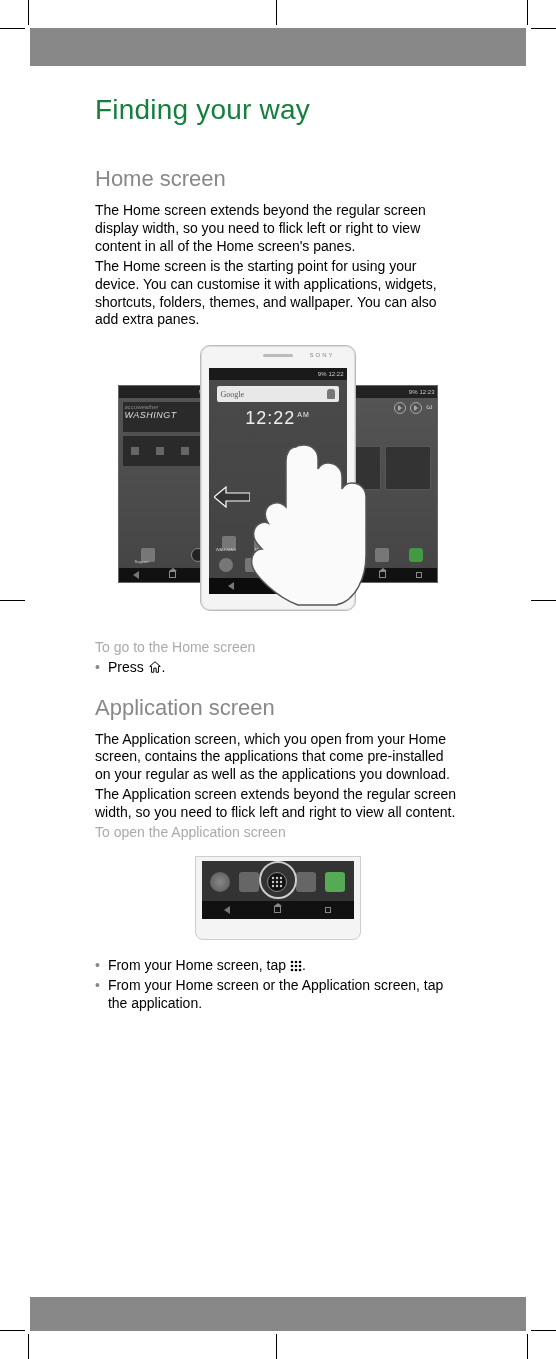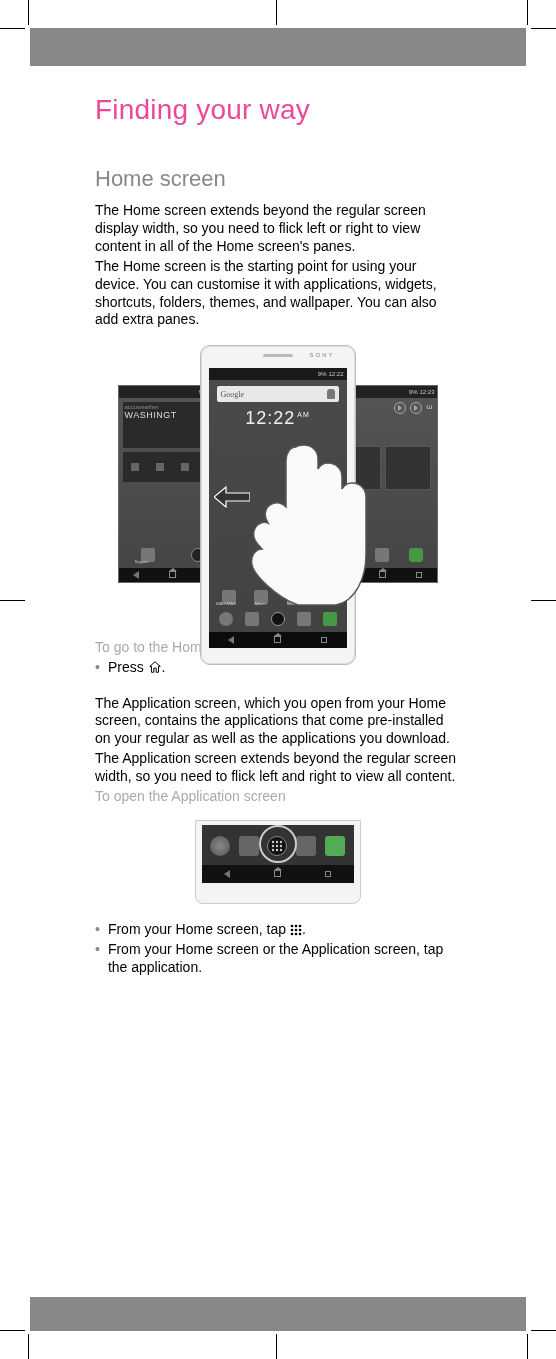--- a/index.html
+++ b/index.html
@@ -11,21 +11,21 @@
   .crop.h { height: 1px; width: 25px; }
   .crop.v { width: 1px; height: 25px; }
 
   
   .topbar { position: absolute; left: 30px; right: 30px; top: 28px; height: 38px; background: #888; }
   .botbar { position: absolute; left: 30px; right: 30px; bottom: 28px; height: 34px; background: #888; }
 
   
   .content { position: absolute; left: 95px; width: 365px; top: 90px; bottom: 70px; }
 
-  h1.chapter { font-size: 28px; font-weight: normal; color: #ec4899; margin-top: 4px; margin-bottom: 40px; letter-spacing: 0.2px; }
+  h1.chapter { font-size: 28px; font-weight: normal; color: #15803d; margin-top: 4px; margin-bottom: 40px; letter-spacing: 0.2px; }
   h2.section { font-size: 22px; font-weight: normal; color: #888; margin-bottom: 10px; }
   p.body { font-size: 14px; line-height: 1.28; color: #000; margin-bottom: 2px; }
   h3.task { font-size: 14px; font-weight: normal; color: #aaa; margin-bottom: 3px; }
 
   .bullet-row { display: flex; align-items: flex-start; font-size: 14px; line-height: 1.3; margin-top: 2px; }
   .bullet-row .dot { color: #888; margin: 0 8px 0 0; font-size: 14px; line-height: 1.3; }
   .bullet-row .txt { flex: 1; }
   .bullet-row .txt .inline-icon { display: inline-block; vertical-align: -2px; }
 
   .figure-block { margin: 16px 0; }
@@ -38,30 +38,30 @@
   .pane.right { right: 0; }
   .pane .statusbar { height: 12px; background: #222; display:flex; justify-content:flex-end; align-items:center; font-size:6px; color:#ccc; padding:0 2px; gap:2px;}
   .pane .navbar { position:absolute; bottom:0; left:0; right:0; height:14px; background:#111; display:flex; justify-content:space-around; align-items:center; }
   .nav-tri { width:0;height:0;border-top:4px solid transparent;border-bottom:4px solid transparent;border-right:6px solid #777;}
   .nav-home { width:7px;height:7px;border:1px solid #888; transform: translateY(-1px);}
   .nav-home::before{content:"";display:block;width:0;height:0;border-left:4px solid transparent;border-right:4px solid transparent;border-bottom:3px solid #888;margin:-4px 0 0 -1px;}
   .nav-sq { width:6px;height:6px;border:1px solid #888;}
   .dockrow{position:absolute;bottom:16px;left:0;right:0;height:22px;display:flex;justify-content:space-around;align-items:center;padding:0 4px;}
   .dockicon{width:14px;height:14px;background:#777;border-radius:2px;}
   .dockrow .lbl{position:absolute;bottom:-2px;font-size:4px;color:#ccc;}
-  .pane.left .weather{margin:4px;height:46px;background:#2a2a2a;color:#bbb;font-size:7px;padding:2px;}
+  .pane.left .weather{margin:4px;height:30px;background:#2a2a2a;color:#bbb;font-size:7px;padding:2px;font-style:italic;}
   .pane.left .controls{margin:4px;height:30px;background:#2a2a2a;display:flex;justify-content:space-around;align-items:center;}
   .ctrl{width:8px;height:8px;background:#666;}
   .pane.right .musicpanel{position:absolute;top:16px;right:4px;display:flex;gap:4px;}
   .circ{width:12px;height:12px;border:1px solid #aaa;border-radius:50%;display:flex;align-items:center;justify-content:center;}
   .circ::after{content:"";width:0;height:0;border-top:3px solid transparent;border-bottom:3px solid transparent;border-left:4px solid #aaa;}
   .pane.right .tiles{position:absolute;top:60px;left:6px;right:6px;display:flex;gap:4px;}
   .tile{flex:1;height:44px;background:#333;border:1px solid #555;}
 
-  .phone-frame { position: absolute; left: 82px; top: 0; width: 156px; height: 320px; background:#f4f4f4; border:1px solid #bbb; border-radius:10px; box-shadow:0 0 0 1px #ddd inset;}
+  .phone-frame { position: absolute; left: 82px; top: 0; width: 156px; height: 266px; background:#f4f4f4; border:1px solid #bbb; border-radius:10px; box-shadow:0 0 0 1px #ddd inset;}
   .phone-frame .speaker{position:absolute;top:8px;left:50%;width:30px;height:3px;background:#bbb;border-radius:2px;transform:translateX(-50%);}
   .phone-frame .brand{position:absolute;top:6px;right:20px;font-size:6px;letter-spacing:2px;color:#888;}
   .phone-frame .screen{position:absolute;top:22px;left:8px;right:8px;bottom:16px;background:linear-gradient(#4a4a4a,#424242);}
   .phone-frame .screen .statusbar{height:12px;background:#1a1a1a;display:flex;justify-content:flex-end;align-items:center;font-size:6px;color:#ccc;padding:0 3px;gap:2px;}
   .phone-frame .screen .searchbar{margin:6px 8px;height:16px;background:#e8e8e8;border-radius:2px;display:flex;align-items:center;justify-content:space-between;padding:0 4px;}
   .phone-frame .screen .searchbar .g{font-size:8px;color:#555;font-family:Georgia,serif;}
   .phone-frame .screen .searchbar .mic{width:8px;height:10px;background:#777;border-radius:3px 3px 1px 1px;}
   .phone-frame .screen .clock{text-align:center;color:#eee;font-size:18px;font-weight:300;margin-top:6px;letter-spacing:1px;}
   .phone-frame .screen .clock .ampm{font-size:7px;vertical-align:super;margin-left:2px;}
   .phone-frame .screen .dockrow{bottom:18px;}
@@ -243,20 +243,21 @@
       <span class="dot">•</span>
       <span class="txt">
         <span>Press </span><svg class="inline-icon" width="14" height="14" viewBox="0 0 24 24">
             <path d="M3 11 L12 3 L21 11 L18 11 L18 21 L14 21 L14 14 L10 14 L10 21 L6 21 L6 11 Z" fill="none" stroke="#000" stroke-width="1.7"></path>
           </svg><span>.</span>
       </span>
     </div>
 
     <div class="spacer-md"></div>
 
+    <h2 class="section">Application screen</h2>
     <p class="body">The Application screen, which you open from your Home screen, contains the applications that come pre-installed on your regular as well as the applications you download.</p>
     <p class="body">The Application screen extends beyond the regular screen width, so you need to flick left and right to view all content.</p>
 
     <h3 class="task">To open the Application screen</h3>
 
     <div class="figure-block figure-center">
       <div class="fig2">
         <div class="screen2">
           <div class="dock2">
             <div class="di" style="border-radius:50%;background:radial-gradient(#888,#555);"></div>

